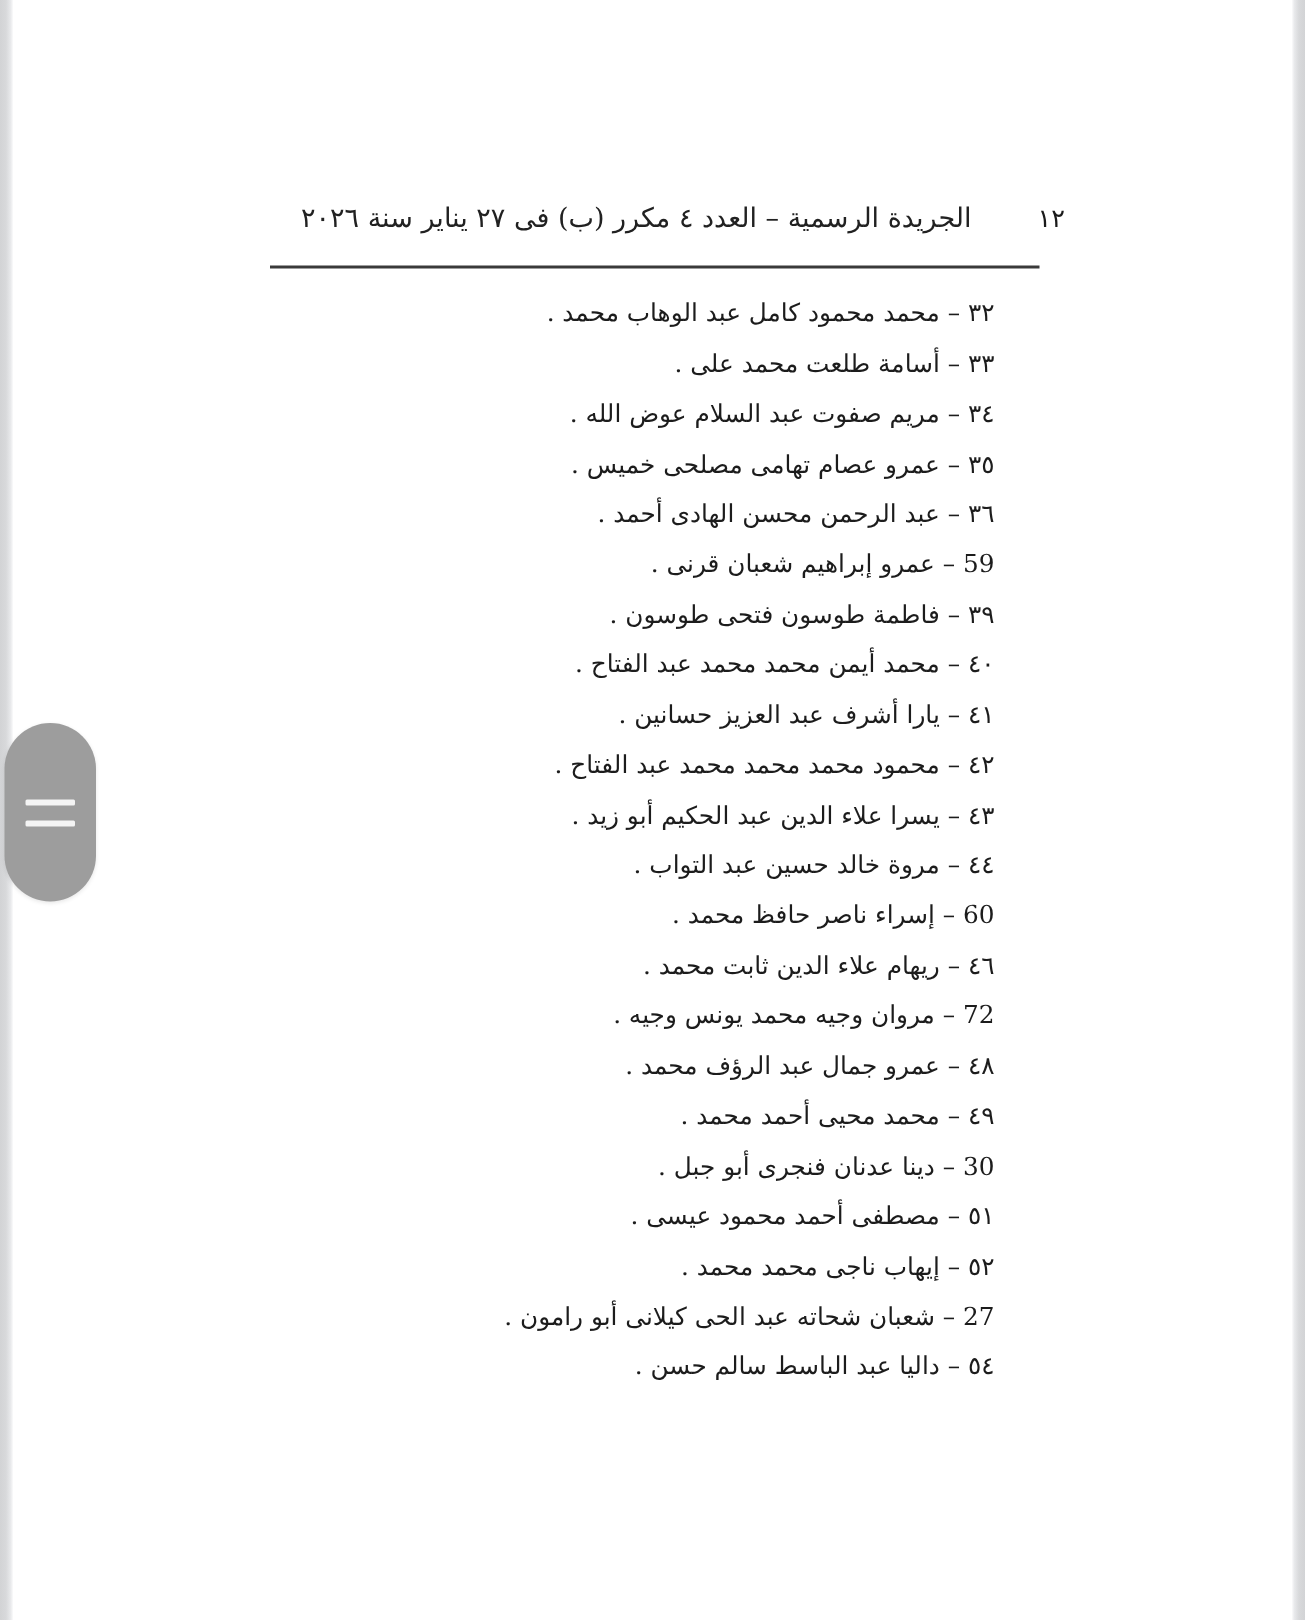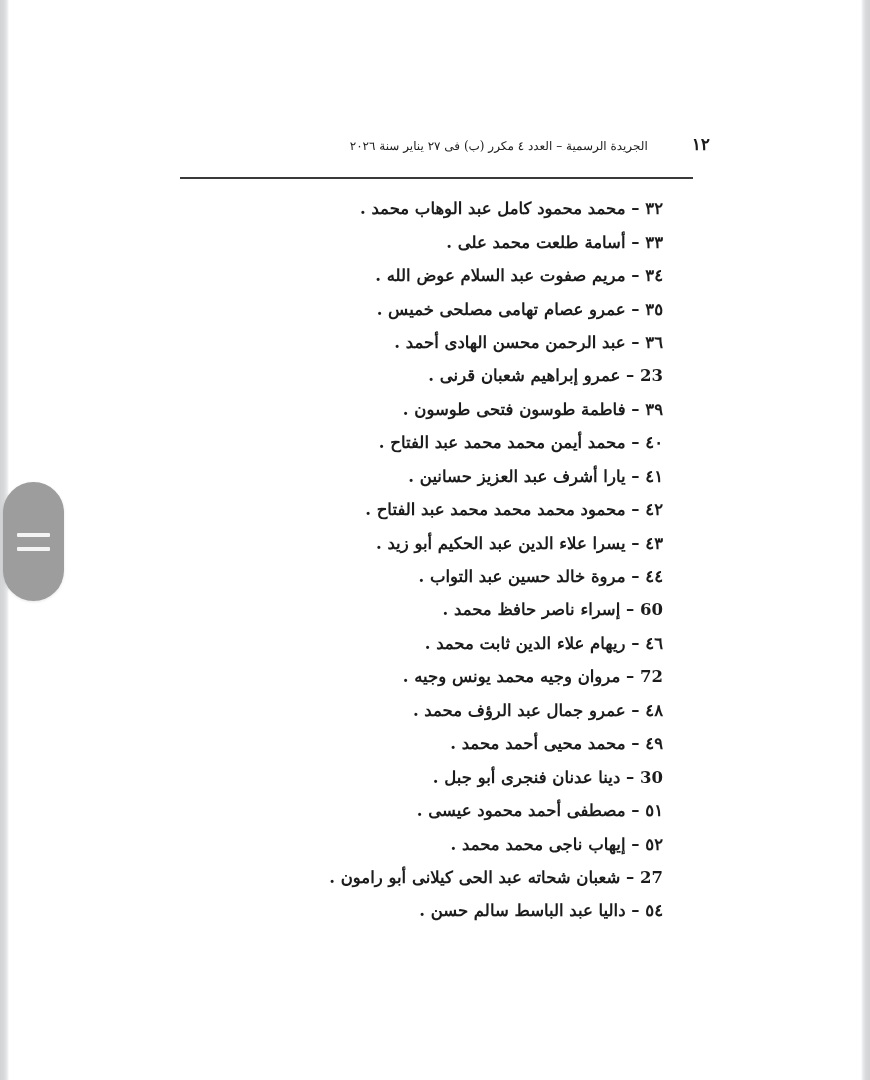--- a/index.html
+++ b/index.html
@@ -66,25 +66,25 @@
     flex-direction: row;
     align-items: baseline;
     gap: 44px;
   }
 
   .page-number {
     font-size: 17px;
     color: #1a1a1a;
     letter-spacing: 1px;
     white-space: nowrap;
-    font-weight: 700;
+    font-weight: 400;
   }
 
   .header-title {
-    font-size: 12px;
+    font-size: 18px;
     color: #212121;
     white-space: nowrap;
     letter-spacing: 0.1px;
   }
 
   .header-rule {
     position: absolute;
     top: 177px;
     right: 168px;   
     width: 513px;
@@ -104,21 +104,20 @@
     padding: 0;
   }
 
   .entry-row {
     height: 33.45px;
     display: flex;
     flex-direction: row;
     align-items: center;
     justify-content: flex-start;
     padding-right: 0;
-    font-weight: bold;
   }
 
   .entry-text {
     font-size: 16.5px;
     color: #1c1c1c;
     white-space: nowrap;
     letter-spacing: 0.15px;
     
     margin-right: 198px;
   }
@@ -177,21 +176,21 @@
         <li class="entry-row">
           <span class="entry-text">٣٤ – مريم صفوت عبد السلام عوض الله .</span>
         </li>
         <li class="entry-row">
           <span class="entry-text">٣٥ – عمرو عصام تهامى مصلحى خميس .</span>
         </li>
         <li class="entry-row">
           <span class="entry-text">٣٦ – عبد الرحمن محسن الهادى أحمد .</span>
         </li>
         <li class="entry-row">
-          <span class="entry-text">23 – عمرو إبراهيم شعبان قرنى .</span>
+          <span class="entry-text">59 – عمرو إبراهيم شعبان قرنى .</span>
         </li>
         <li class="entry-row">
           <span class="entry-text">٣٩ – فاطمة طوسون فتحى طوسون .</span>
         </li>
         <li class="entry-row">
           <span class="entry-text">٤٠ – محمد أيمن محمد محمد عبد الفتاح .</span>
         </li>
         <li class="entry-row">
           <span class="entry-text">٤١ – يارا أشرف عبد العزيز حسانين .</span>
         </li>

